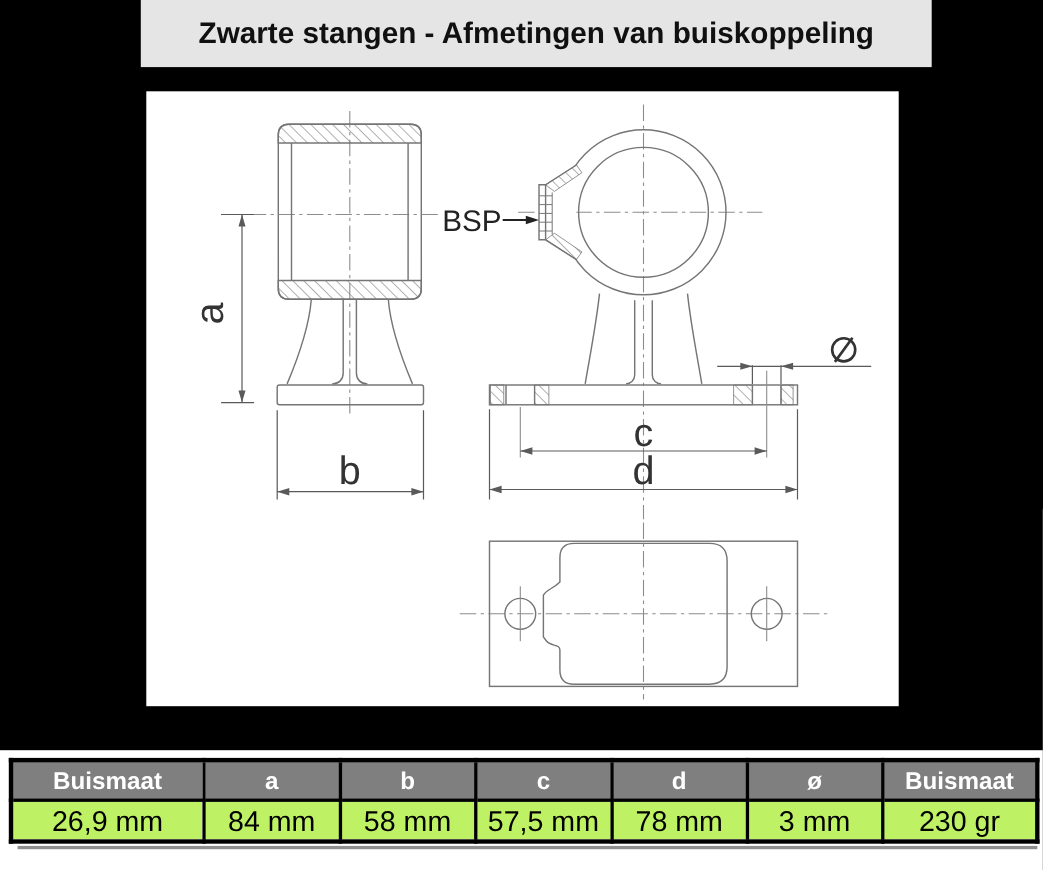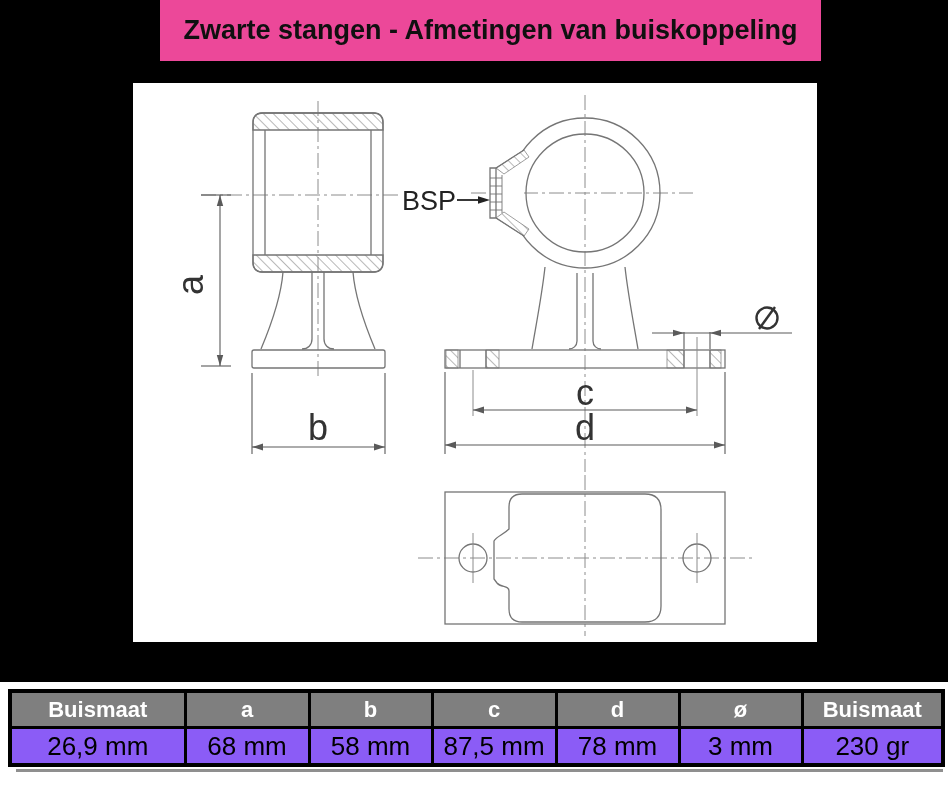--- a/index.html
+++ b/index.html
@@ -1,43 +1,43 @@
 <!DOCTYPE html>
 <html><head>
 <meta charset="utf-8">
 <style>
   html,body{margin:0;padding:0;}
   body{
     width:948px;height:791px;position:relative;overflow:hidden;
     background:#000;font-family:"Liberation Sans",sans-serif;
   }
   .title-panel{
-    position:absolute;left:160px;top:0;width:661px;height:61px;
-    background:#ec4899;display:flex;align-items:center;justify-content:center;
+    position:absolute;left:128px;top:0;width:719px;height:61px;
+    background:#e5e5e5;display:flex;align-items:center;justify-content:center;
   }
   .title-panel h1{
     margin:0;font-size:27px;font-weight:700;color:#101010;white-space:nowrap;
   }
   .drawing-panel{
     position:absolute;left:133px;top:83px;width:684px;height:559px;background:#fff;
   }
   .bottom-strip{
     position:absolute;left:0;top:682px;width:948px;height:109px;background:#fff;
   }
   .table-wrap{position:absolute;left:8px;top:689px;width:933px;}
   table.dim{
     width:933px;table-layout:fixed;border-collapse:collapse;
     border:4px solid #000;
   }
   table.dim th,table.dim td{
     border:3px solid #000;text-align:center;vertical-align:middle;
     padding:0;line-height:1;overflow:hidden;white-space:nowrap;
   }
   table.dim th{height:33px;background:#7f7f7f;color:#fff;font-size:22px;font-weight:700;}
-  table.dim td{height:34px;background:#8b5cf6;color:#000;font-size:26px;font-weight:400;}
+  table.dim td{height:34px;background:#bef264;color:#000;font-size:26px;font-weight:400;}
   .table-shadow{
     position:absolute;left:16px;top:769px;width:927px;height:3px;background:#8f8f8f;
   }
   svg text{font-family:"Liberation Sans",sans-serif;}
 </style>
 </head>
 <body>
 
 <div class="title-panel">
   <h1>Zwarte stangen - Afmetingen van buiskoppeling</h1>
@@ -175,23 +175,23 @@
       <th>Buismaat</th>
       <th>a</th>
       <th>b</th>
       <th>c</th>
       <th>d</th>
       <th>ø</th>
       <th>Buismaat</th>
     </tr>
     <tr>
       <td>26,9 mm</td>
-      <td>68 mm</td>
+      <td>84 mm</td>
       <td>58 mm</td>
-      <td>87,5 mm</td>
+      <td>57,5 mm</td>
       <td>78 mm</td>
       <td>3 mm</td>
       <td>230 gr</td>
     </tr>
   </tbody>
     </table>
 </div>
 <div class="table-shadow"></div>
 
 </body></html>

